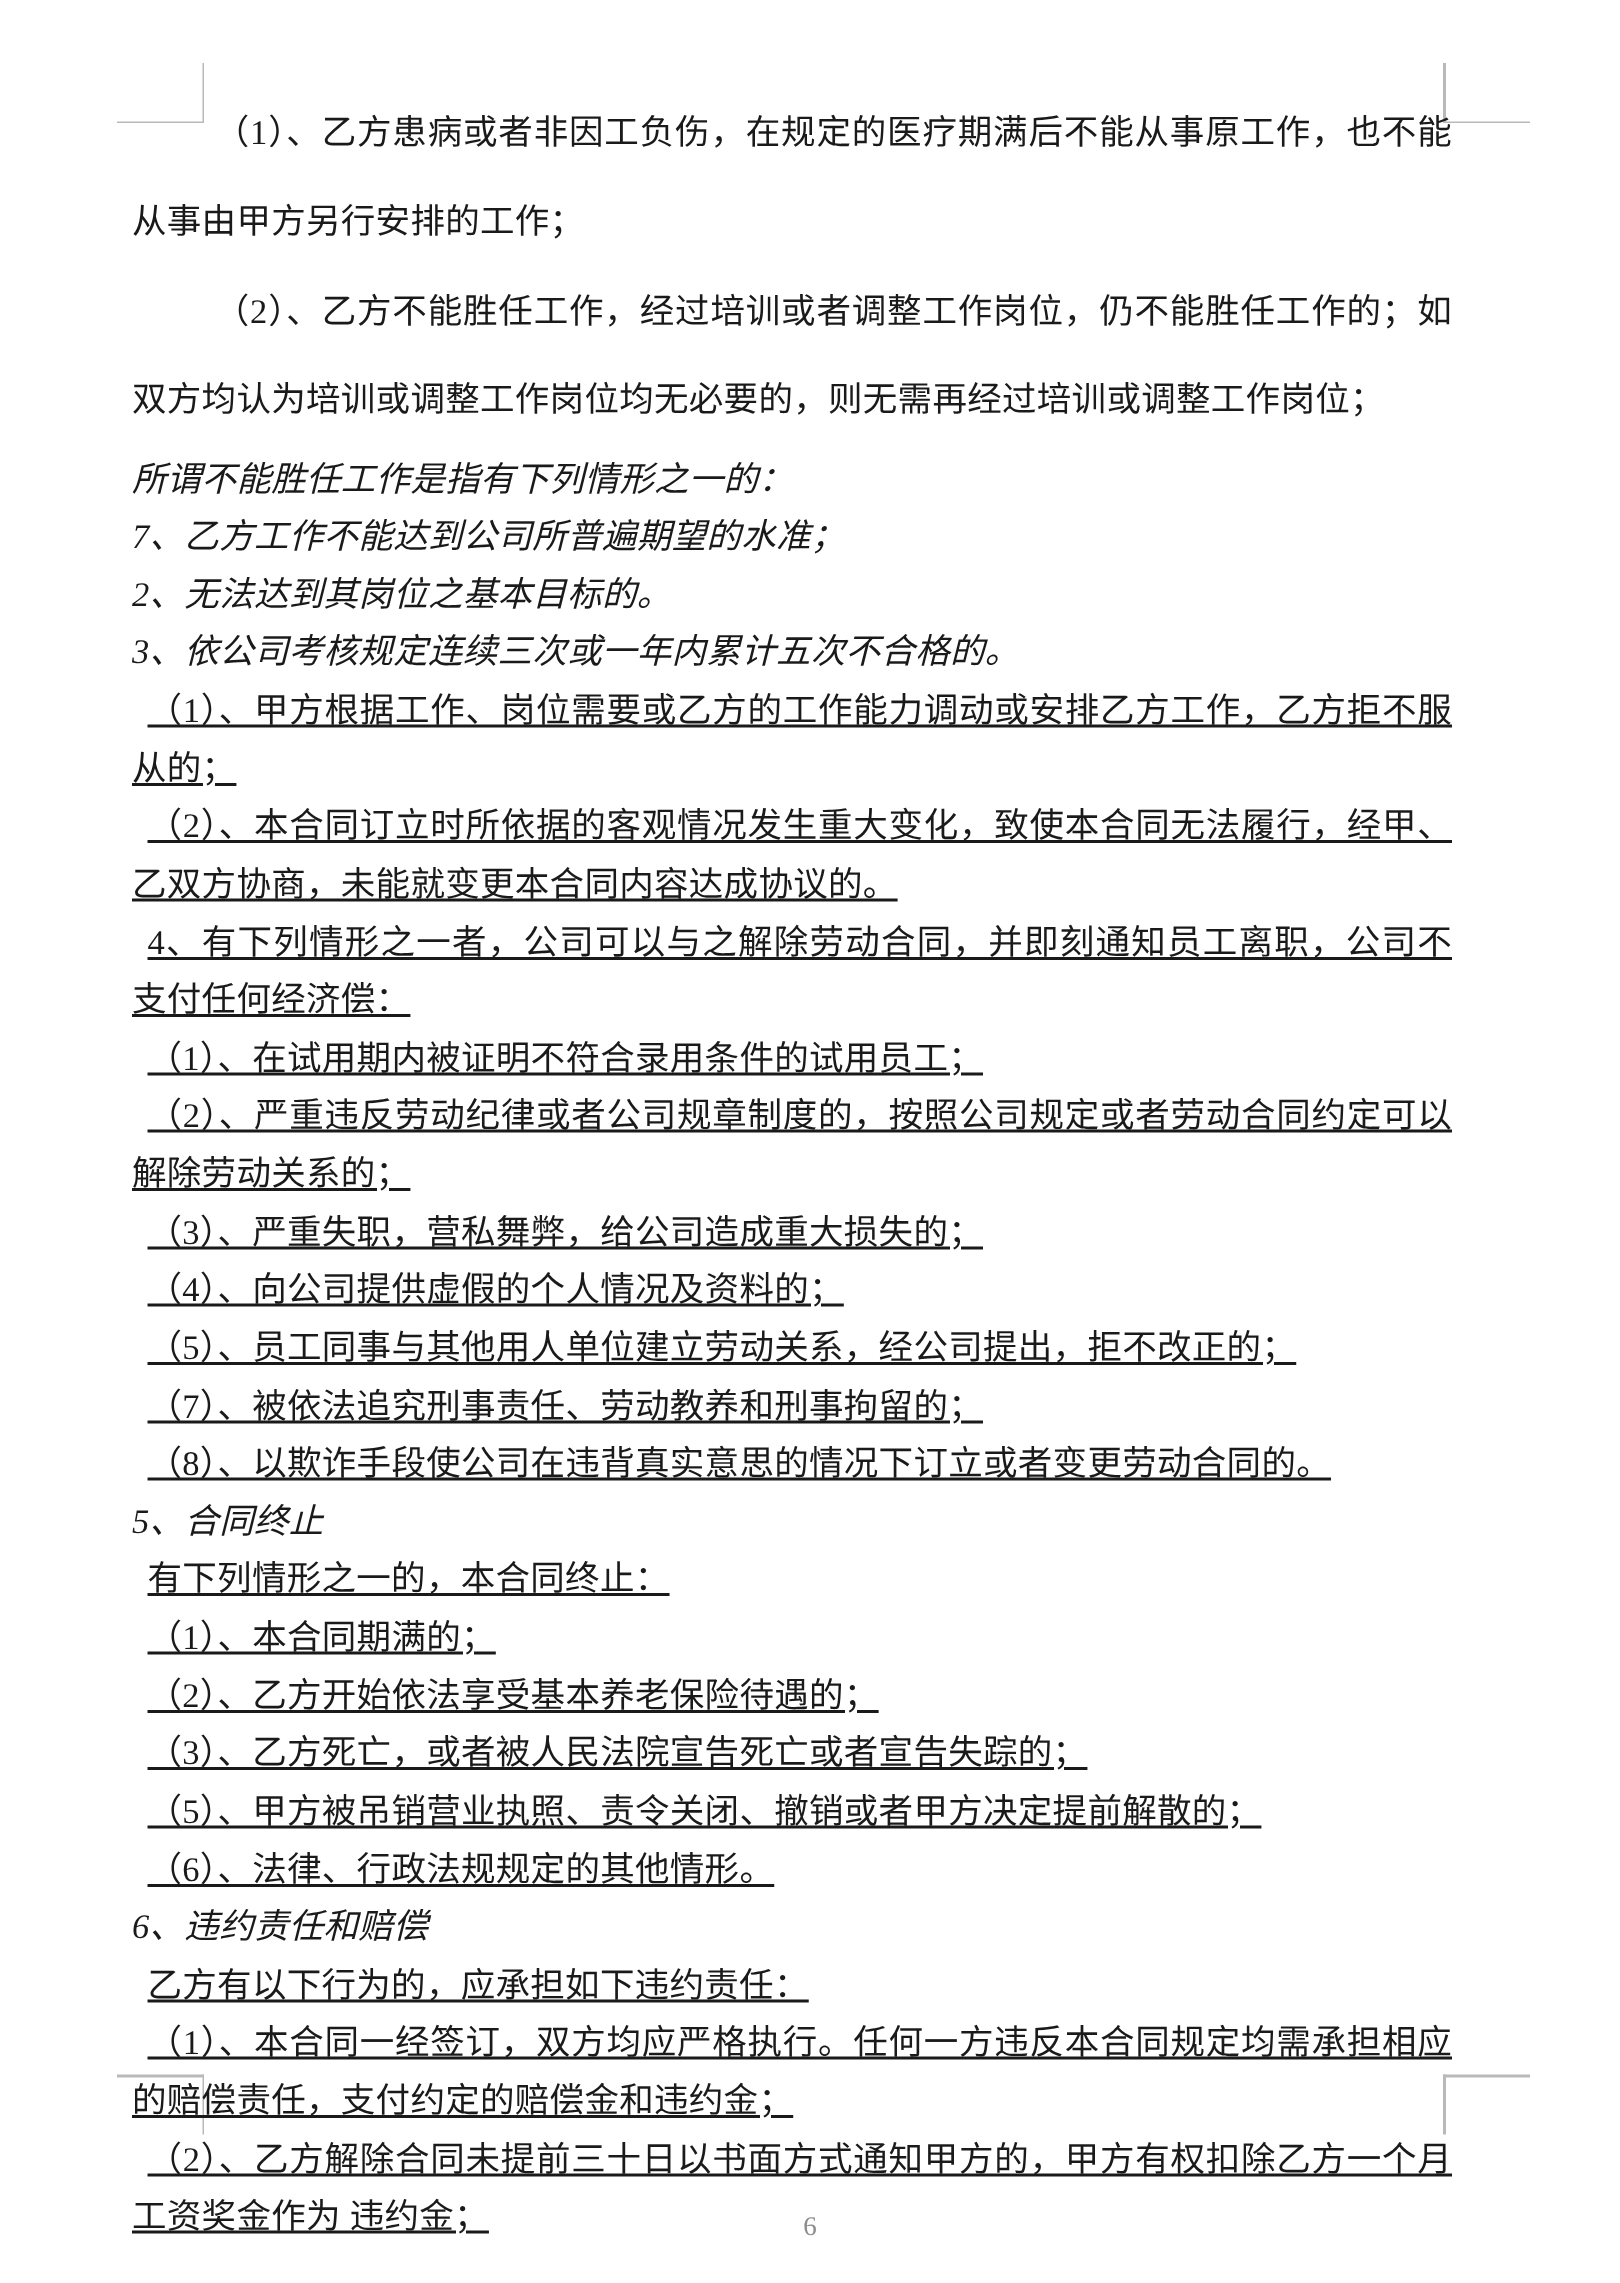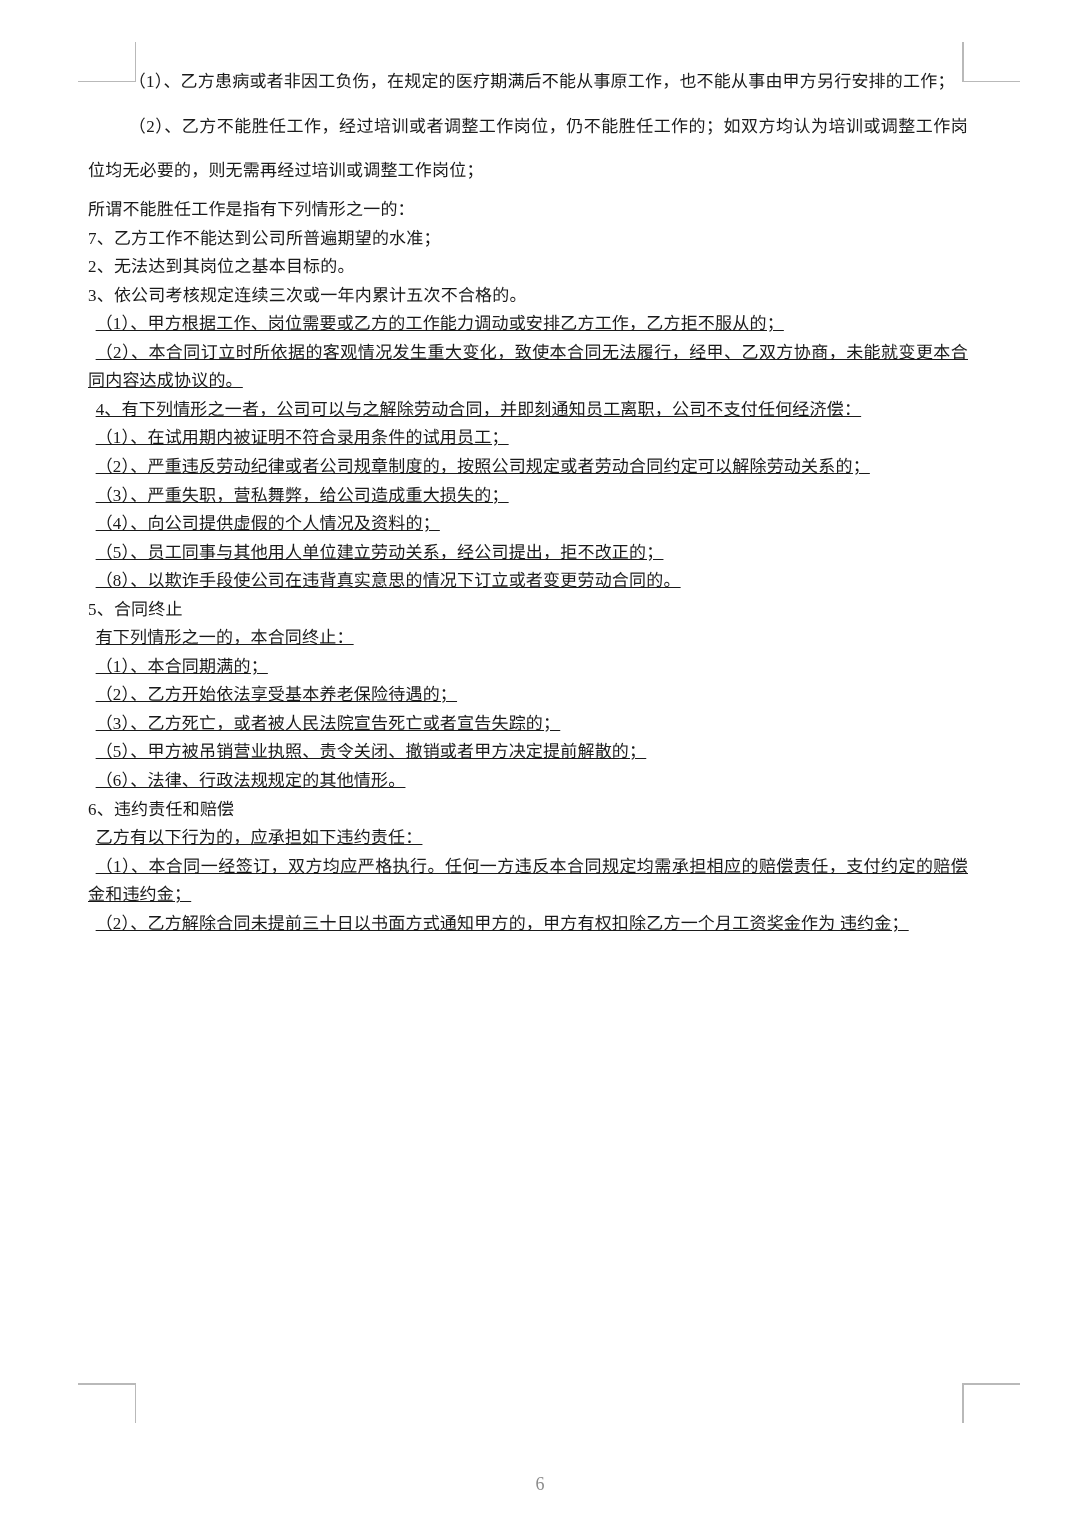--- a/index.html
+++ b/index.html
@@ -58,39 +58,39 @@
   
   .body-area {
     position: absolute;
     left: 88px;
     top: 60px;
     width: 880px;
   }
 
   .para {
     color: #1a1a1a;
-    font-size: 17px;
+    font-size: 23px;
     line-height: 1.62;
     text-align: justify;
     text-justify: inter-ideograph;
     margin: 0 0 0 0;
     letter-spacing: 0.2px;
     white-space: normal;
   }
 
   
   .para.loose {
     line-height: 2.55;
     margin-bottom: 2px;
   }
   .para.loose.first { margin-top: 0; }
 
   .indent-2 { text-indent: 2.4em; }
   .indent-half { text-indent: 0.45em; text-decoration: underline; }
-  .indent-0 { text-indent: 0em; }
+  .indent-0 { text-indent: 0em; font-style: italic; }
 
   .gap-sm { margin-top: 4px; }
 
   
   .para.tight { line-height: 1.68; }
 
   .page-number {
     position: absolute;
     left: 0;
     right: 0;
@@ -133,20 +133,21 @@
     <p class="para tight indent-0">2、无法达到其岗位之基本目标的。</p>
     <p class="para tight indent-0">3、依公司考核规定连续三次或一年内累计五次不合格的。</p>
     <p class="para tight indent-half">（1）、甲方根据工作、岗位需要或乙方的工作能力调动或安排乙方工作，乙方拒不服从的；</p>
     <p class="para tight indent-half">（2）、本合同订立时所依据的客观情况发生重大变化，致使本合同无法履行，经甲、乙双方协商，未能就变更本合同内容达成协议的。</p>
     <p class="para tight indent-half">4、有下列情形之一者，公司可以与之解除劳动合同，并即刻通知员工离职，公司不支付任何经济偿：</p>
     <p class="para tight indent-half">（1）、在试用期内被证明不符合录用条件的试用员工；</p>
     <p class="para tight indent-half">（2）、严重违反劳动纪律或者公司规章制度的，按照公司规定或者劳动合同约定可以解除劳动关系的；</p>
     <p class="para tight indent-half">（3）、严重失职，营私舞弊，给公司造成重大损失的；</p>
     <p class="para tight indent-half">（4）、向公司提供虚假的个人情况及资料的；</p>
     <p class="para tight indent-half">（5）、员工同事与其他用人单位建立劳动关系，经公司提出，拒不改正的；</p>
+    <p class="para tight indent-half">（7）、被依法追究刑事责任、劳动教养和刑事拘留的；</p>
     <p class="para tight indent-half">（8）、以欺诈手段使公司在违背真实意思的情况下订立或者变更劳动合同的。</p>
 
     <p class="para tight indent-0">5、合同终止</p>
     <p class="para tight indent-half">有下列情形之一的，本合同终止：</p>
     <p class="para tight indent-half">（1）、本合同期满的；</p>
     <p class="para tight indent-half">（2）、乙方开始依法享受基本养老保险待遇的；</p>
     <p class="para tight indent-half">（3）、乙方死亡，或者被人民法院宣告死亡或者宣告失踪的；</p>
     <p class="para tight indent-half">（5）、甲方被吊销营业执照、责令关闭、撤销或者甲方决定提前解散的；</p>
     <p class="para tight indent-half">（6）、法律、行政法规规定的其他情形。</p>
 

